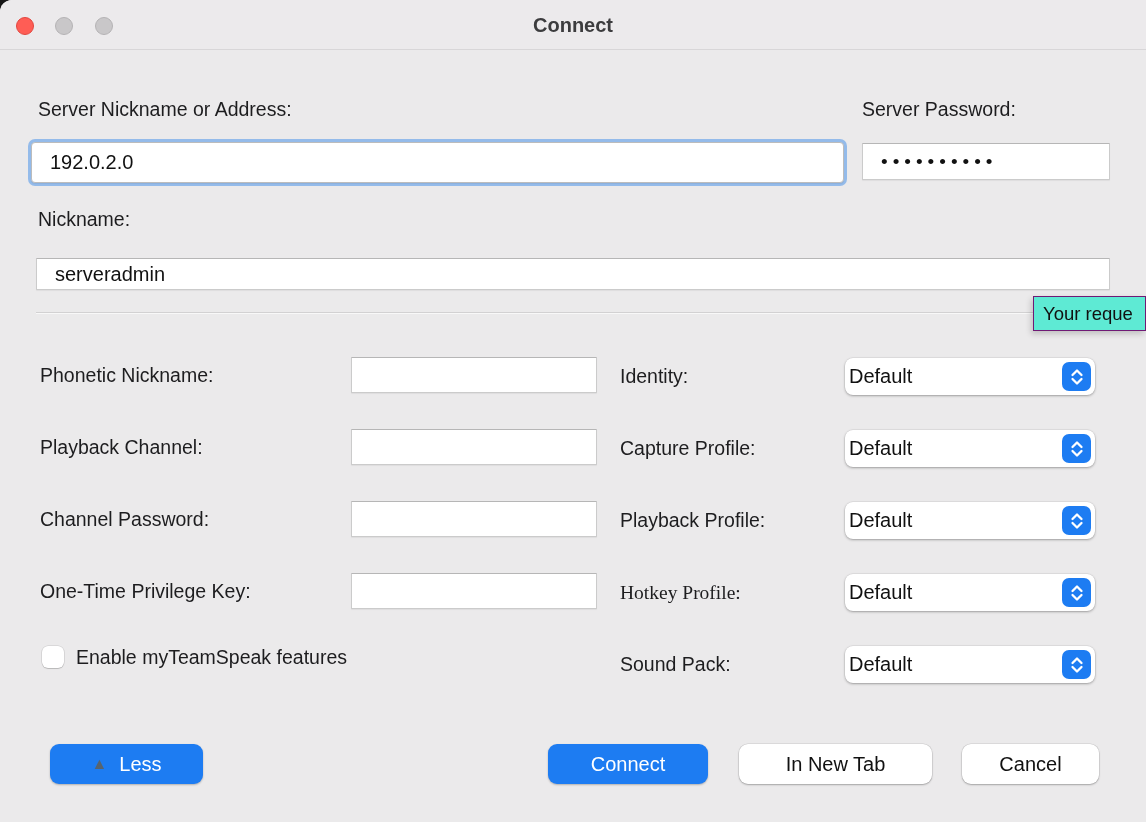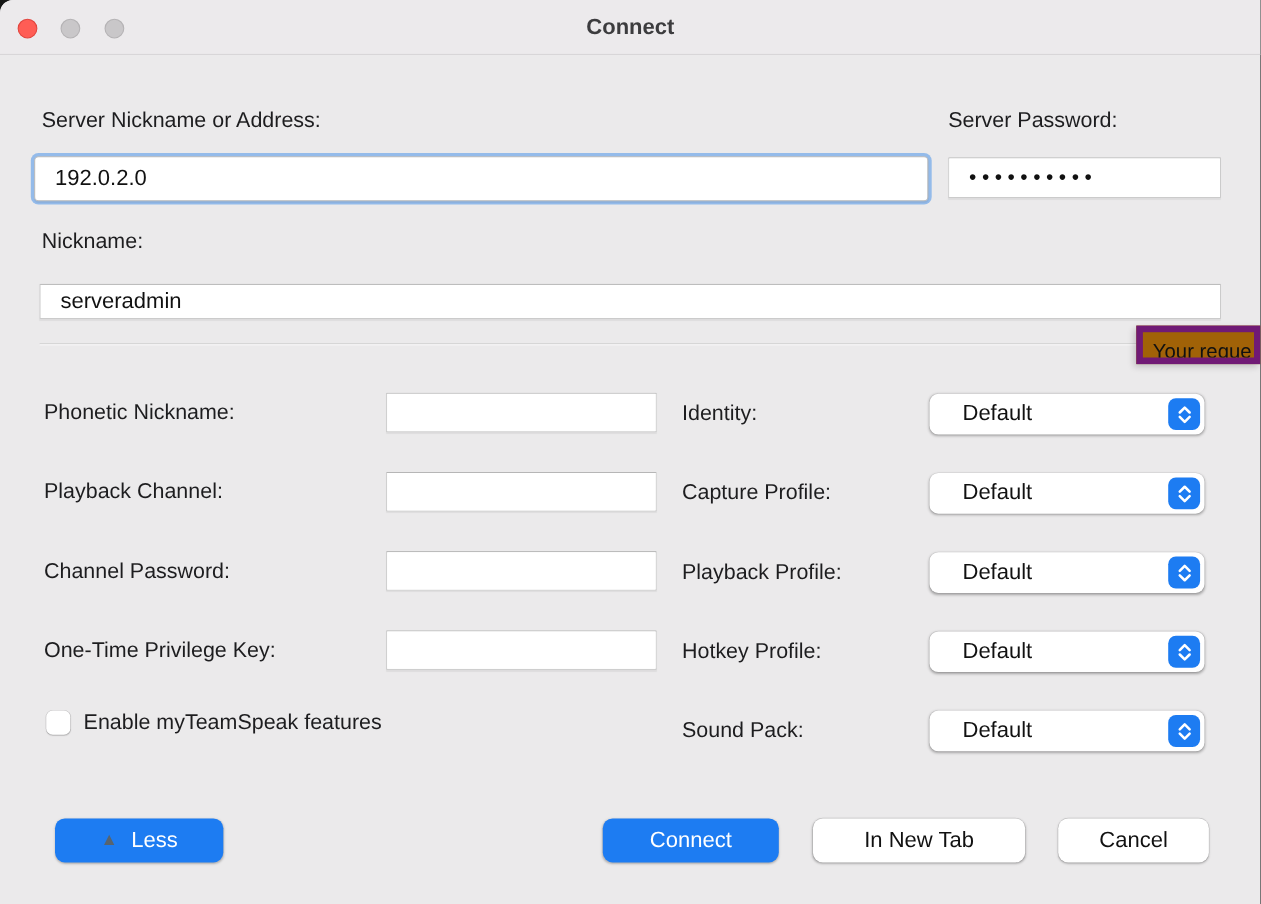--- a/index.html
+++ b/index.html
@@ -40,31 +40,31 @@
   .focus-ring{
     position:absolute;background:var(--focus-ring);border-radius:7px;padding:3px;
   }
   .focus-ring .field{position:relative;width:100%;height:100%;border-radius:4px;border-color:#bcbcbc;}
   .pw{letter-spacing:5px;font-size:19px;}
   
   .divider{
     position:absolute;height:0;border-top:1px solid #d2d1d2;border-bottom:1px solid #f8f8f8;
   }
   .tooltip{
-    position:absolute;background:#a16207;border:6px solid #701a75;height:35px;
+    position:absolute;background:#5eead4;border:1px solid #701a75;height:35px;
     line-height:33px;font-size:18.5px;color:#111;padding-left:9px;
     white-space:nowrap;overflow:hidden;box-shadow:-2px 3px 6px rgba(0,0,0,0.18);
   }
   
   .dropdown{
     position:absolute;width:250px;height:37px;background:#fff;border-radius:8px;
     box-shadow:0 0 0 0.5px rgba(0,0,0,0.08),0 1px 2.5px rgba(0,0,0,0.3);
     display:flex;align-items:center;cursor:default;
   }
-  .dropdown .val{flex:1;font-size:20px;color:#111;padding-left:30px;}
+  .dropdown .val{flex:1;font-size:20px;color:#111;padding-left:4px;}
   .stepper{
     width:29px;height:29px;margin-right:4px;background:var(--accent);border-radius:7px;
     display:flex;align-items:center;justify-content:center;flex:0 0 auto;
   }
   
   .checkbox{
     position:absolute;width:22px;height:22px;background:#fff;border-radius:6px;
     box-shadow:0 0 0 0.5px rgba(0,0,0,0.15),0 1px 1px rgba(0,0,0,0.15);
   }
   
@@ -144,21 +144,21 @@
   <div class="lbl" style="left:620px;top:502px;line-height:37px;">Playback Profile:</div>
   <div class="dropdown" style="left:845px;top:502px;">
     <span class="val">Default</span>
     <span class="stepper">
       <svg width="20" height="20" viewBox="0 0 20 20">
           <path d="M5.5 8 L10 3.5 L14.5 8 M5.5 12 L10 16.5 L14.5 12" stroke="#fff" stroke-width="2.3" fill="none" stroke-linecap="round" stroke-linejoin="round"></path>
         </svg>
     </span>
   </div>
 
-  <div class="lbl" style="left:620px;top:574px;line-height:37px;">Hotkey Profile:</div>
+  <div class="lbl" style="left:620px;top:574px;line-height:37px;font-family:Liberation Serif, serif;">Hotkey Profile:</div>
   <div class="dropdown" style="left:845px;top:574px;">
     <span class="val">Default</span>
     <span class="stepper">
       <svg width="20" height="20" viewBox="0 0 20 20">
           <path d="M5.5 8 L10 3.5 L14.5 8 M5.5 12 L10 16.5 L14.5 12" stroke="#fff" stroke-width="2.3" fill="none" stroke-linecap="round" stroke-linejoin="round"></path>
         </svg>
     </span>
   </div>
 
   <div class="lbl" style="left:620px;top:646px;line-height:37px;">Sound Pack:</div>

